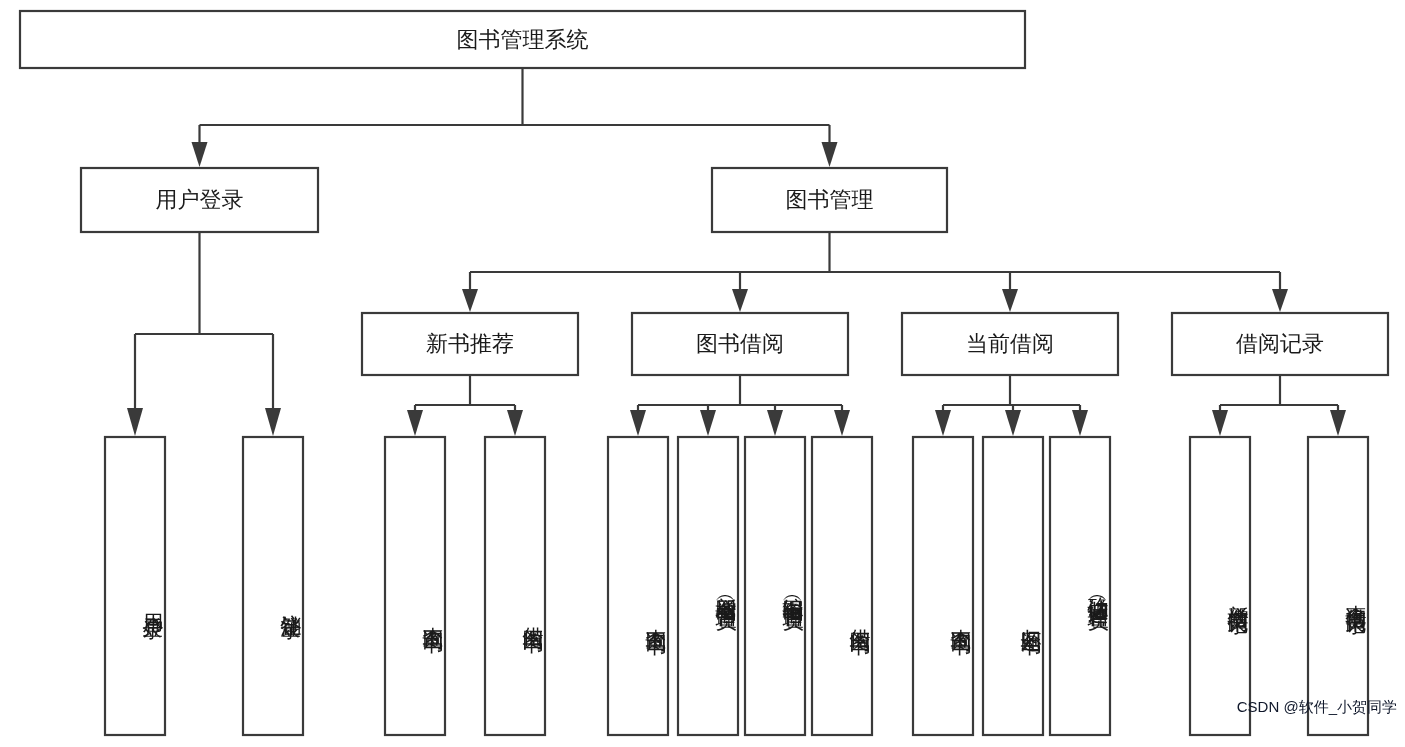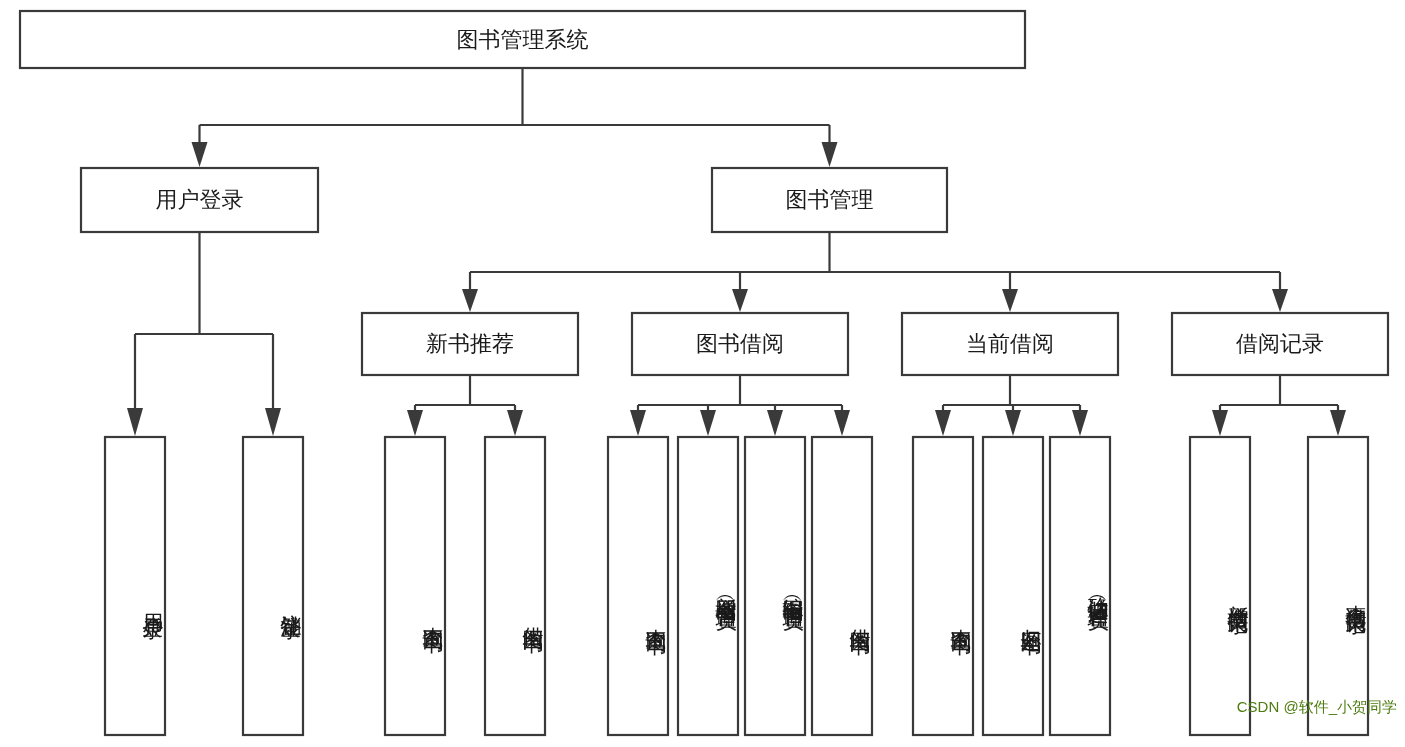--- a/index.html
+++ b/index.html
@@ -61,21 +61,21 @@
     justify-content: center;
     white-space: nowrap;
     pointer-events: none;
   }
   .watermark {
     position: absolute;
     right: 8px;
     bottom: 4px;
     font-family: "Liberation Sans", "DejaVu Sans", sans-serif;
     font-size: 15px;
-    color: #4d7c0f;
+    color: #0f172a;
     white-space: nowrap;
   }
 </style>
 </head>
 <body>
 
 <div id="diagram-root">
 
   <svg id="tree-svg" viewBox="0 0 1405 747">
 

